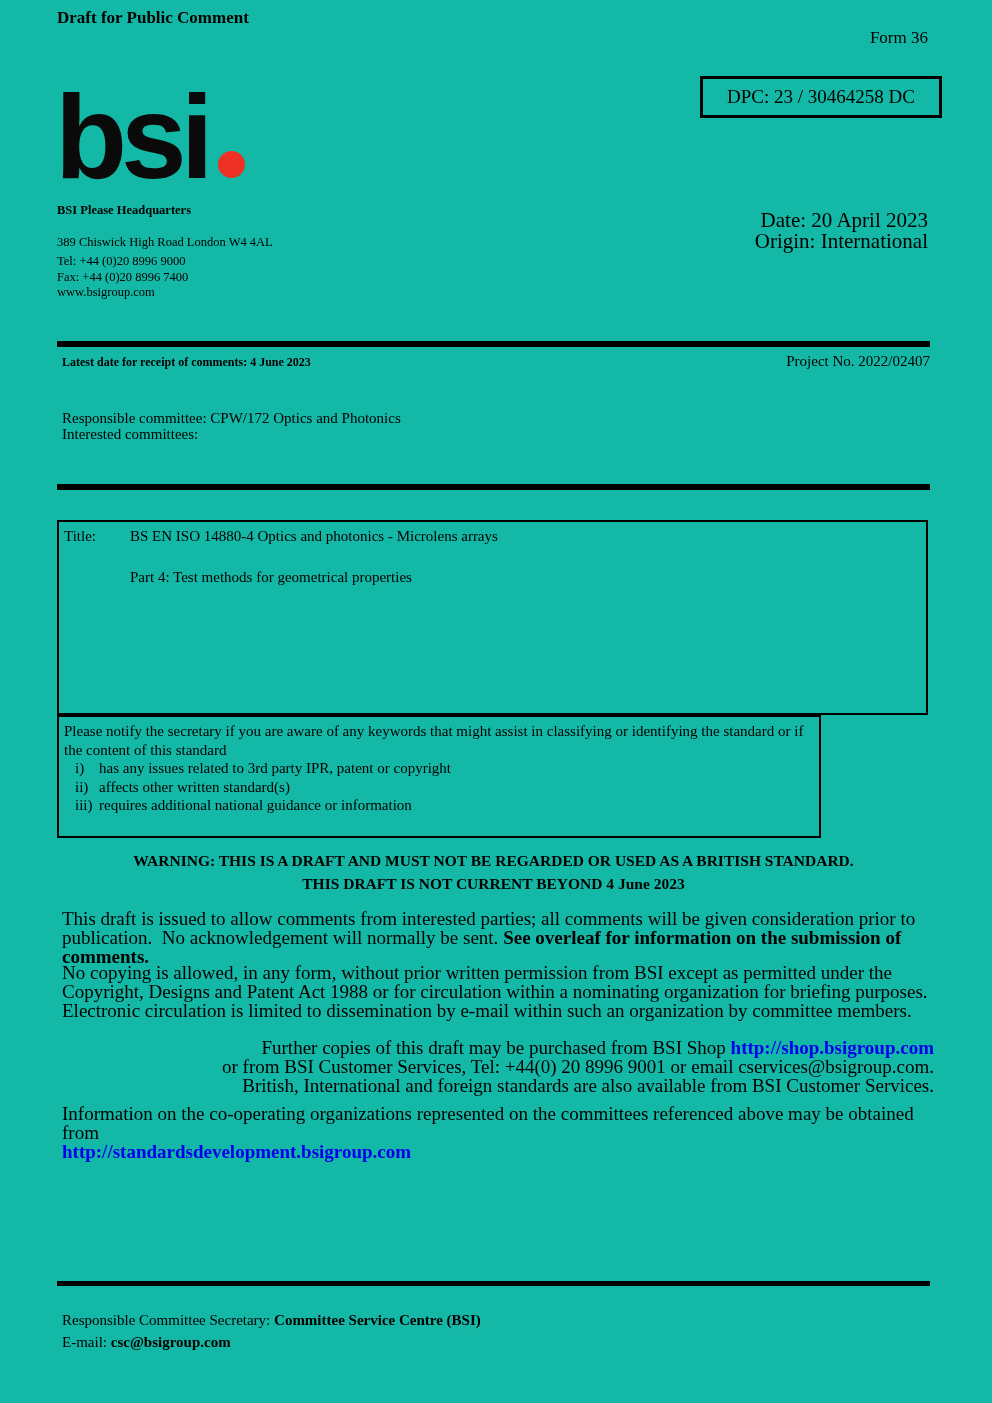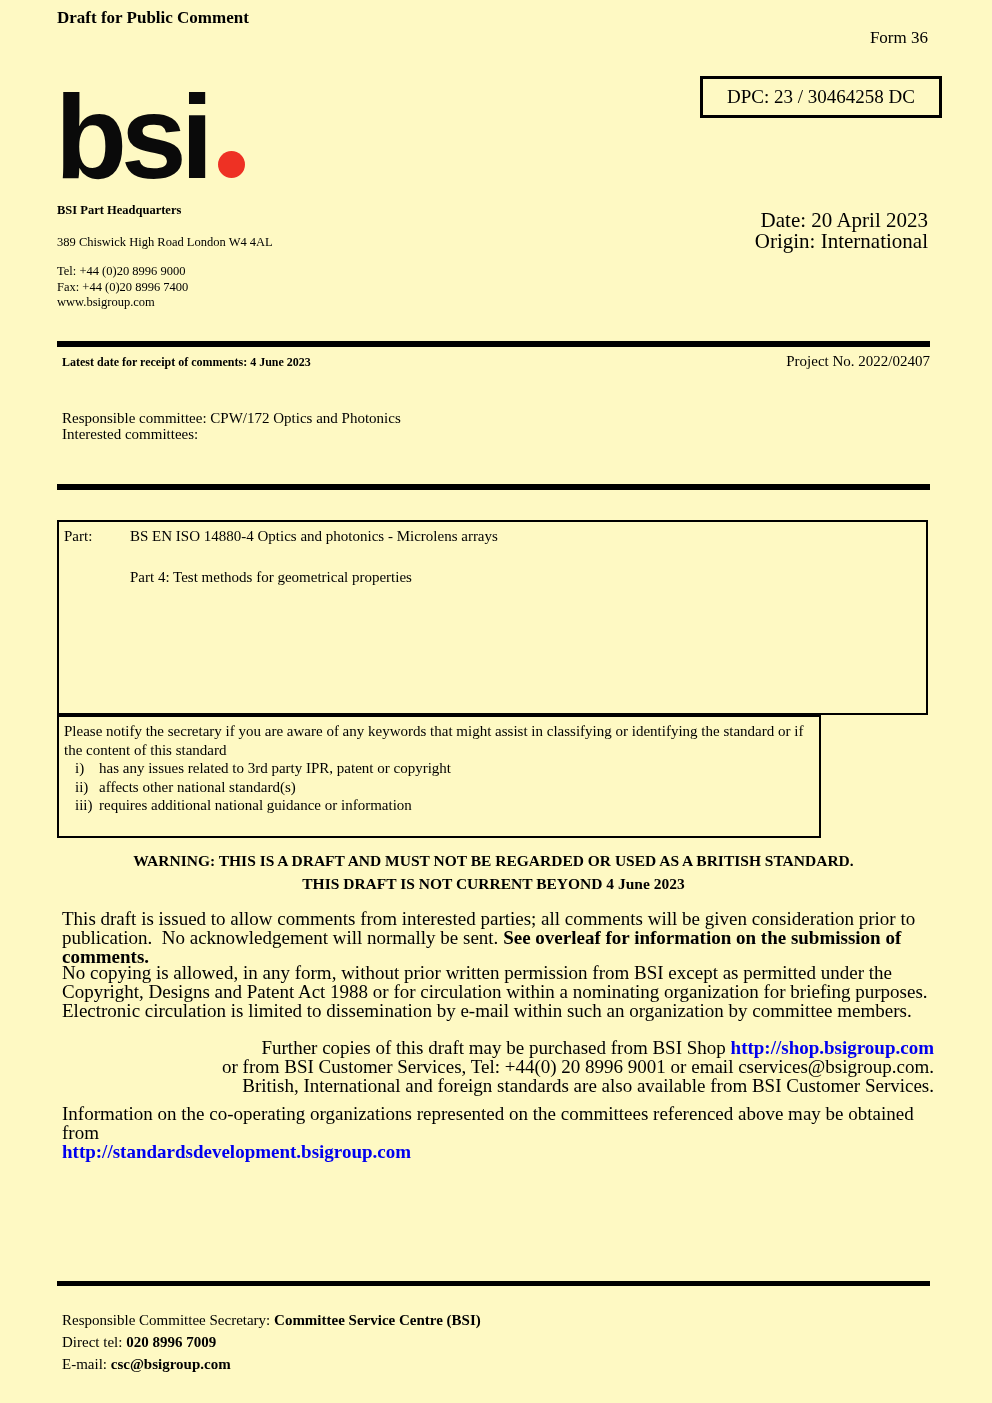--- a/index.html
+++ b/index.html
@@ -3,21 +3,21 @@
 <meta charset="utf-8">
 <style>
   :root { --link: #0000ee; --ink: #000000; }
   * { margin: 0; padding: 0; box-sizing: border-box; }
   html, body { background: #ffffff; }
   body { font-family: "Liberation Serif", serif; color: var(--ink); }
   .page {
     position: relative;
     width: 992px;
     height: 1403px;
-    background: #fef9c3;
+    background: #14b8a6;
     overflow: hidden;
   }
   .abs { position: absolute; }
 
   
   .draft-header { left: 57px; top: 8px; font-size: 17px; font-weight: bold; }
   .form-no { top: 28px; right: 64px; font-size: 17px; }
 
   
   .logo { left: 55px; top: 78px; font-family: "Liberation Sans", sans-serif;
@@ -25,21 +25,21 @@
   .logo-dot { display: inline-block; width: 27px; height: 27px; border-radius: 50%;
               background: #ee3124; margin-left: 10px; }
 
   
   .dpc-box { left: 700px; top: 76px; width: 242px; height: 42px; border: 3px solid #000;
              display: flex; align-items: center; justify-content: center; font-size: 19px; }
 
   
   .hq { left: 57px; top: 203px; font-size: 12.5px; line-height: 15.5px; }
   .hq-name { font-weight: bold; margin-bottom: 16px; }
-  .hq-address { margin-bottom: 14px; }
+  .hq-address { margin-bottom: 4px; }
 
   
   .meta { right: 64px; top: 210px; text-align: right; font-size: 21px; line-height: 21px; }
 
   
   .rule { left: 57px; width: 873px; background: #000; }
   .rule1 { top: 341px; height: 6px; }
   .rule2 { top: 484px; height: 6px; }
   .rule3 { top: 1281px; height: 5px; }
 
@@ -88,21 +88,21 @@
   <div class="abs draft-header">Draft for Public Comment</div>
   <div class="abs form-no">Form 36</div>
 
   <div class="abs logo"><span>bsi</span><span class="logo-dot" style="background: rgb(238, 49, 36);"></span></div>
 
   <div class="abs dpc-box">
     <span>DPC: 23 / 30464258 DC</span>
   </div>
 
   <div class="abs hq">
-    <div class="hq-name">BSI Part Headquarters</div>
+    <div class="hq-name">BSI Please Headquarters</div>
     <div class="hq-address">389 Chiswick High Road London W4 4AL</div>
     <div>Tel: +44 (0)20 8996 9000</div>
     <div>Fax: +44 (0)20 8996 7400</div>
     <div>www.bsigroup.com</div>
   </div>
 
   <div class="abs meta">
     <div>Date: 20 April 2023</div>
     <div>Origin: International</div>
   </div>
@@ -112,32 +112,32 @@
   <div class="abs latest-row">
     <span class="latest-date">Latest date for receipt of comments: 4 June 2023</span>
     <span class="project-no">Project No. 2022/02407</span>
   </div>
   <div class="abs responsible">Responsible committee: CPW/172 Optics and Photonics</div>
   <div class="abs interested">Interested committees:</div>
 
   <div class="abs rule rule2"></div>
 
   <div class="abs title-box">
-    <span class="title-label">Part:</span>
+    <span class="title-label">Title:</span>
     <span class="title-line1">BS EN ISO 14880-4 Optics and photonics - Microlens arrays</span>
     <span class="title-line2">Part 4: Test methods for geometrical properties</span>
   </div>
 
   <div class="abs keywords-box">
     <div>Please notify the secretary if you are aware of any keywords that might assist in classifying or identifying the standard or if the content of this standard</div>
     <div class="kw-item">
       <span class="kw-marker">i)</span><span>has any issues related to 3rd party IPR, patent or copyright</span>
     </div>
     <div class="kw-item">
-      <span class="kw-marker">ii)</span><span>affects other national standard(s)</span>
+      <span class="kw-marker">ii)</span><span>affects other written standard(s)</span>
     </div>
     <div class="kw-item">
       <span class="kw-marker">iii)</span><span>requires additional national guidance or information</span>
     </div>
   </div>
 
   <div class="abs warning">
     <div>WARNING: THIS IS A DRAFT AND MUST NOT BE REGARDED OR USED AS A BRITISH STANDARD.</div>
     <div>THIS DRAFT IS NOT CURRENT BEYOND 4 June 2023</div>
   </div>
@@ -147,17 +147,16 @@
   <div class="abs para p3"><span>Further copies of this draft may be purchased from BSI Shop </span><a class="b link">http://shop.bsigroup.com</a><span>
 or from BSI Customer Services, Tel: +44(0) 20 8996 9001 or email cservices@bsigroup.com.
 British, International and foreign standards are also available from BSI Customer Services.</span></div>
   <div class="abs para p4"><span>Information on the co-operating organizations represented on the committees referenced above may be obtained from
 </span><a class="b link">http://standardsdevelopment.bsigroup.com</a></div>
 
   <div class="abs rule rule3"></div>
 
   <div class="abs footer">
     <div class="footer-line"><span>Responsible Committee Secretary: </span><span class="b">Committee Service Centre (BSI)</span></div>
-    <div class="footer-line"><span>Direct tel: </span><span class="b">020 8996 7009</span></div>
     <div class="footer-line"><span>E-mail: </span><span class="b">csc@bsigroup.com</span></div>
   </div>
 
 </div>
 
 </body></html>

